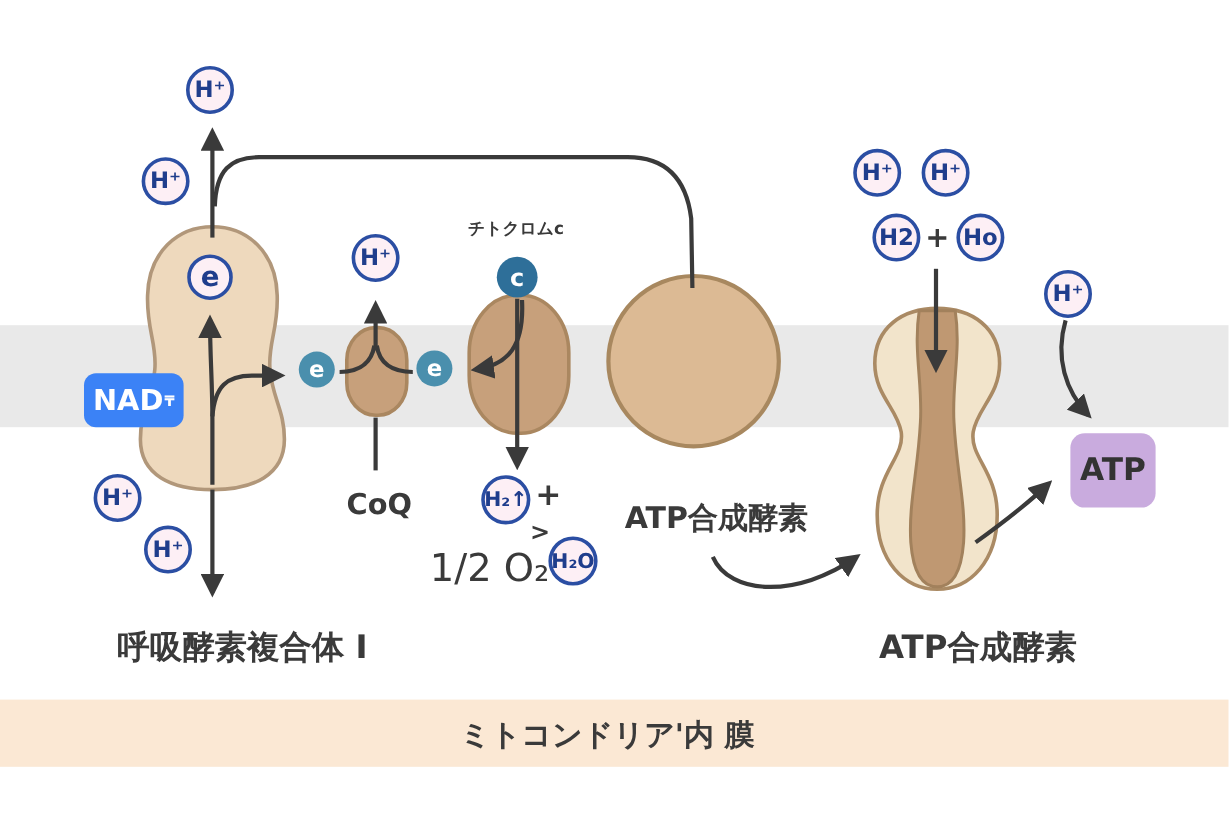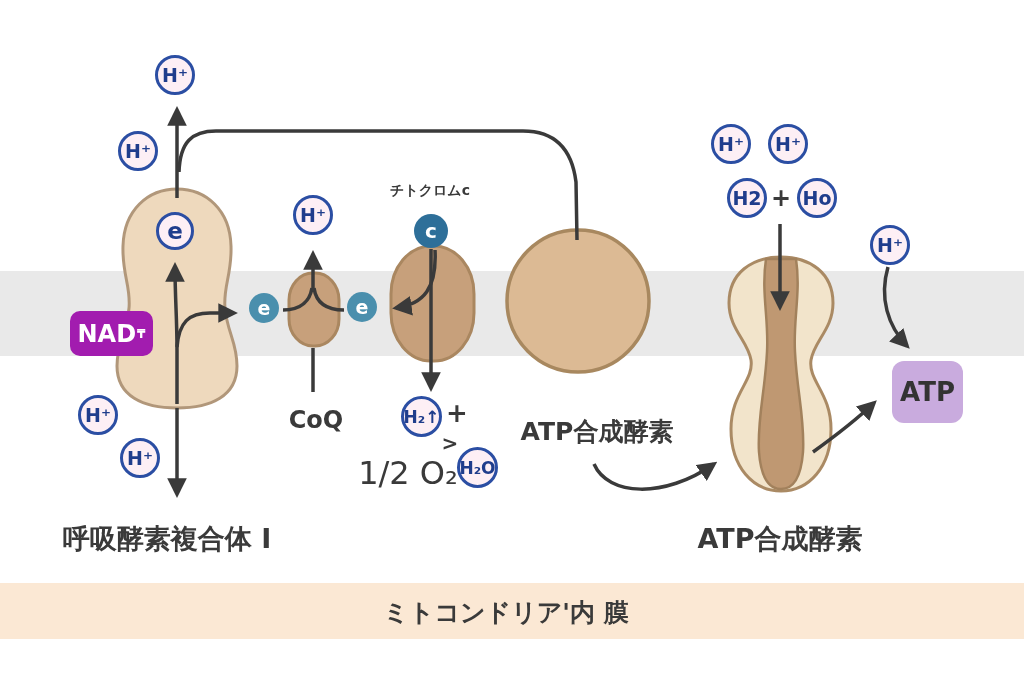--- a/index.html
+++ b/index.html
@@ -19,25 +19,25 @@
   .ion.s40{width:40px;height:40px;font-size:19px;}
   .ion.s41{width:41px;height:41px;font-size:17px;}
   .ion.ewhite{width:38px;height:38px;font-size:23px;font-weight:600;}
   .dot{
     position:absolute;z-index:4;border-radius:50%;color:#ffffff;
     display:flex;align-items:center;justify-content:center;font-weight:bold;box-sizing:border-box;
   }
   .dot.e{width:30px;height:30px;background:#4a8fad;font-size:19px;}
   .dot.c{width:34px;height:34px;background:#2e6f99;font-size:20px;}
   .lbl{position:absolute;z-index:3;white-space:nowrap;color:#3a3a3a;}
-  .lbl.big{font-size:27px;font-weight:700;}
+  .lbl.big{font-size:27px;font-weight:700;margin-left:35px;}
   .lbl.mid{font-size:25px;font-weight:600;}
   .nadbox{
     position:absolute;z-index:4;left:70px;top:311px;width:83px;height:45px;
-    background:#a21caf;border-radius:10px;color:#ffffff;font-size:24px;font-weight:600;
+    background:#3b82f6;border-radius:10px;color:#ffffff;font-size:24px;font-weight:600;
     display:flex;align-items:center;justify-content:center;
   }
   .nadbox sup{font-size:12px;margin-left:1px;}
   .atpbox{
     position:absolute;z-index:4;left:892px;top:361px;width:71px;height:62px;
     background:#c9abde;border-radius:12px;color:#333333;font-size:26px;font-weight:700;
     display:flex;align-items:center;justify-content:center;
   }
   .ctr{transform:translateX(-50%);}
 </style>

